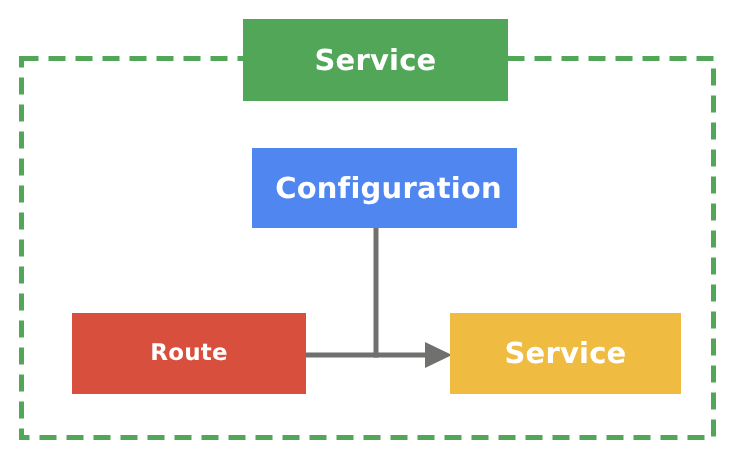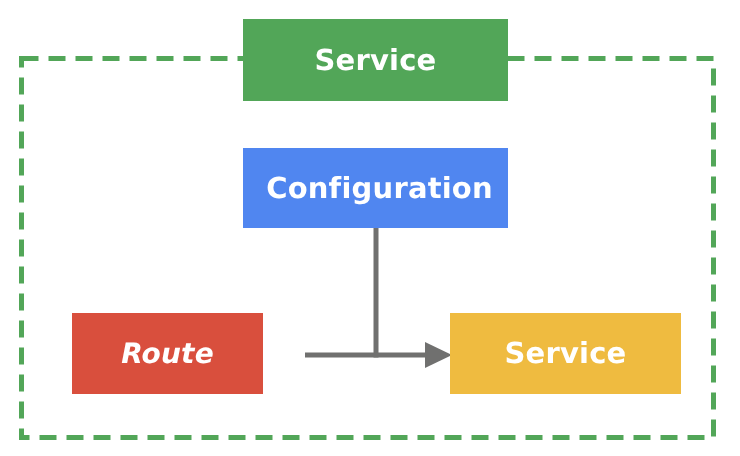--- a/index.html
+++ b/index.html
@@ -47,36 +47,35 @@
 
   #node-service {
     left: 243px;
     top: 19px;
     width: 265px;
     height: 82px;
     background: #52A658;
     font-size: 29px;
   }
   #node-configuration {
-    left: 243px;
+    left: 252px;
     top: 148px;
     width: 265px;
     height: 80px;
     background: #5086F0;
     font-size: 29px;
     padding-left: 8px;
   }
   #node-route {
     left: 72px;
     top: 313px;
-    width: 191px;
+    width: 234px;
     height: 81px;
     background: #D94F3D;
-    font-size: 28px;
-    font-style: italic;
+    font-size: 23px;
   }
   #node-revision {
     left: 450px;
     top: 313px;
     width: 231px;
     height: 81px;
     background: #EFBB40;
     font-size: 29px;
   }
 

